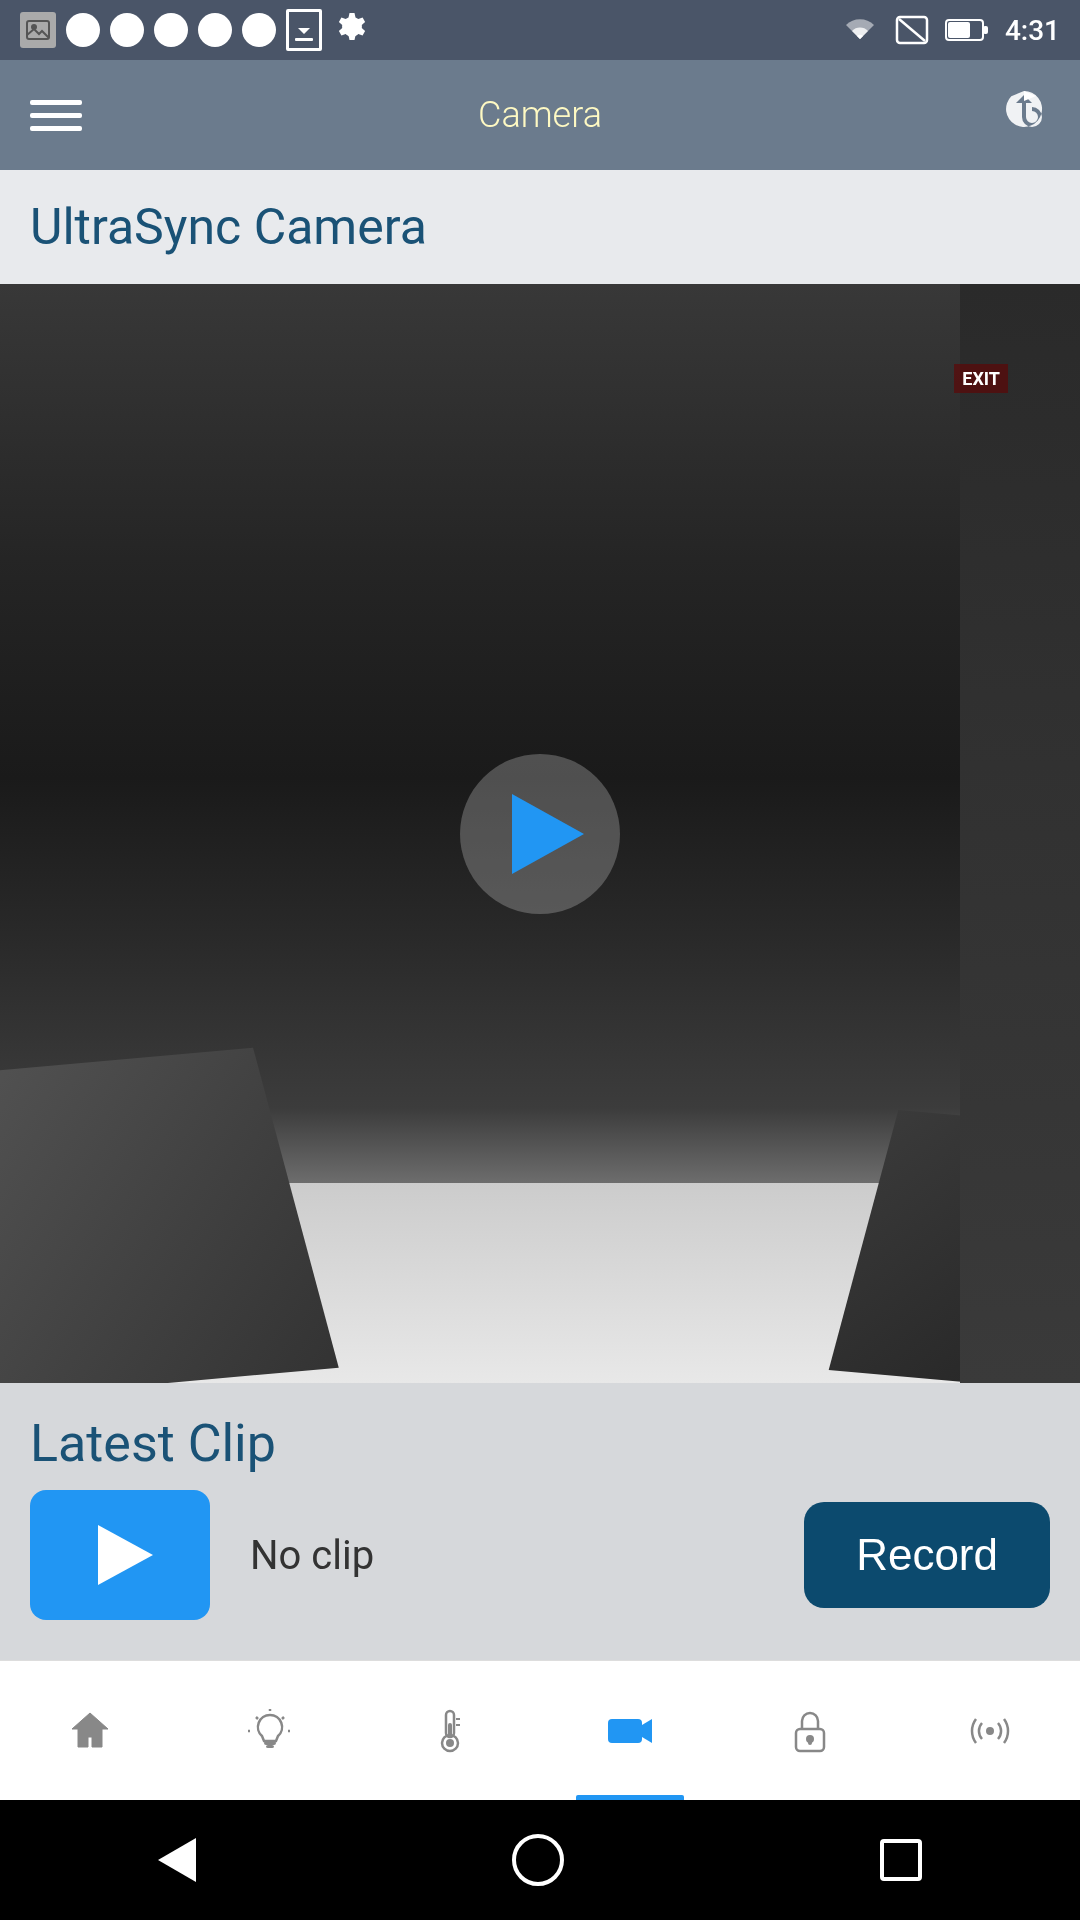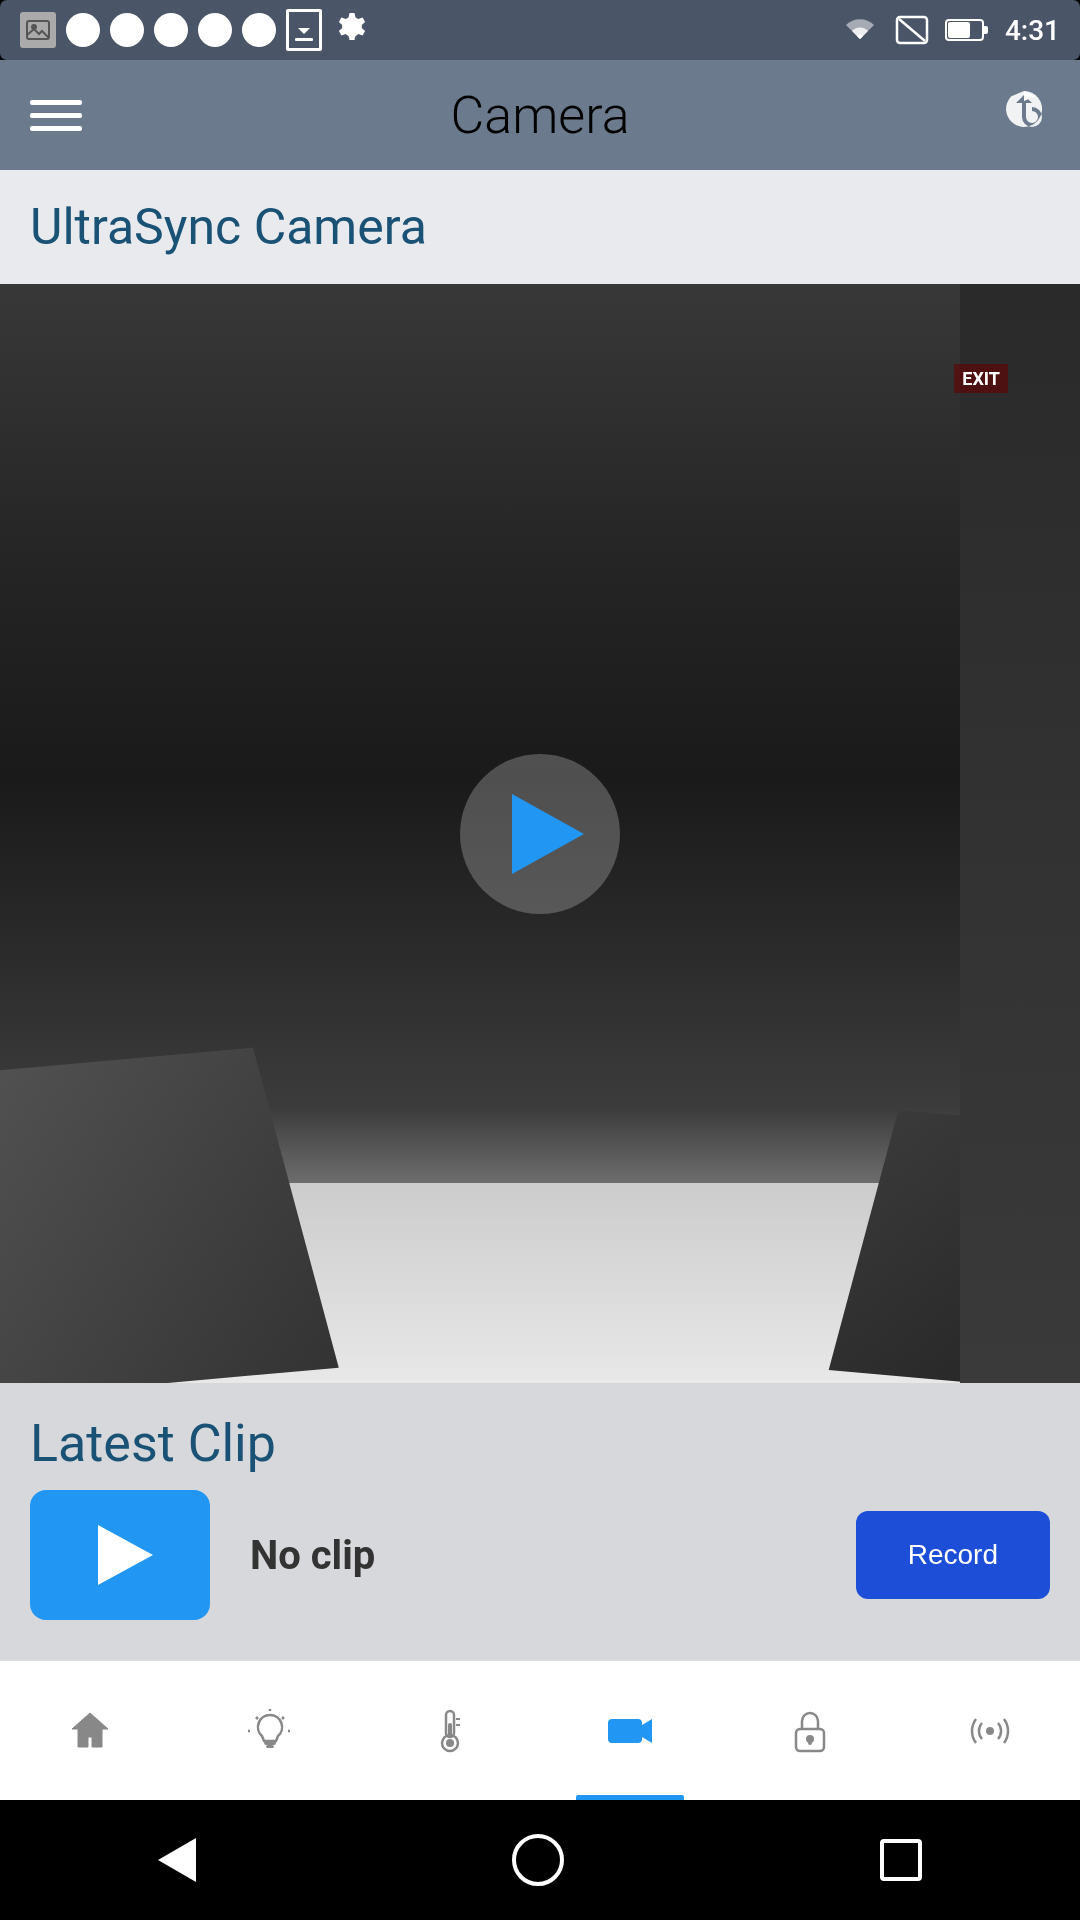--- a/index.html
+++ b/index.html
@@ -17,21 +17,20 @@
 
     
     .status-bar {
       height: 60px;
       background: #4a5568;
       display: flex;
       align-items: center;
       justify-content: space-between;
       padding: 0 20px;
       flex-shrink: 0;
-      border-radius: 7px;
     }
 
     .status-bar-left {
       display: flex;
       align-items: center;
       gap: 10px;
     }
 
     .status-bar-right {
       display: flex;
@@ -64,22 +63,22 @@
 
     .menu-icon span {
       display: block;
       width: 52px;
       height: 5px;
       background: #fff;
       border-radius: 2px;
     }
 
     .header-title {
-      color: #000000;
-      font-size: 52px;
+      color: #fef9c3;
+      font-size: 36px;
       font-weight: 300;
     }
 
     .refresh-icon {
       position: absolute;
       right: 30px;
       color: #fff;
       font-size: 52px;
       cursor: pointer;
     }
@@ -268,30 +267,30 @@
       height: 0;
       border-top: 30px solid transparent;
       border-bottom: 30px solid transparent;
       border-left: 55px solid #fff;
       margin-left: 10px;
     }
 
     .no-clip-text {
       color: #333;
       font-size: 40px;
-      font-weight: 700;
+      font-weight: 400;
       flex: 1;
     }
 
     .record-btn {
-      background: #1d4ed8;
+      background: #0c4a6e;
       color: #fff;
       border: none;
-      border-radius: 12px;
-      font-size: 28px;
+      border-radius: 20px;
+      font-size: 44px;
       font-weight: 400;
       padding: 28px 52px;
       cursor: pointer;
       flex-shrink: 0;
     }
 
     
     .bottom-nav {
       height: 140px;
       background: #fff;

